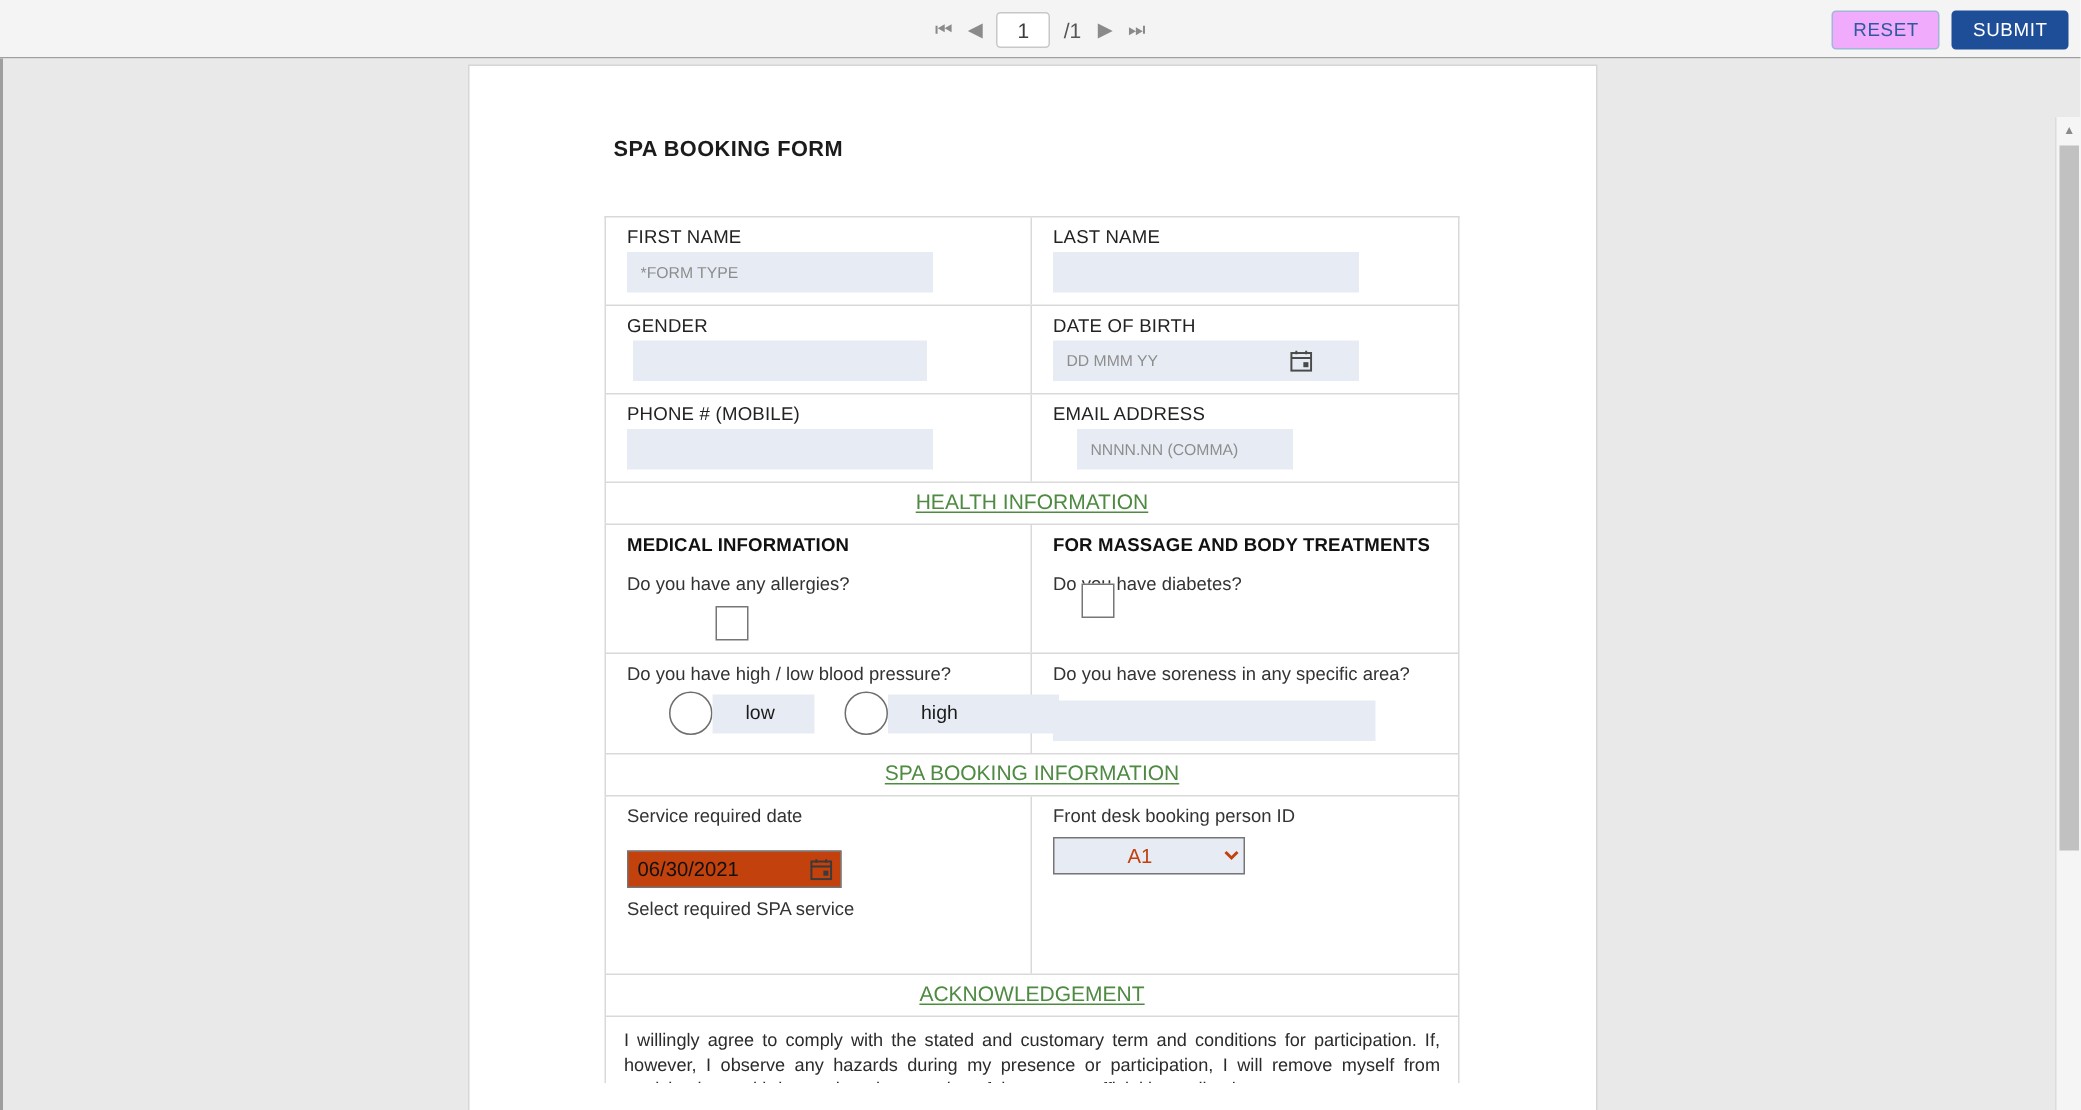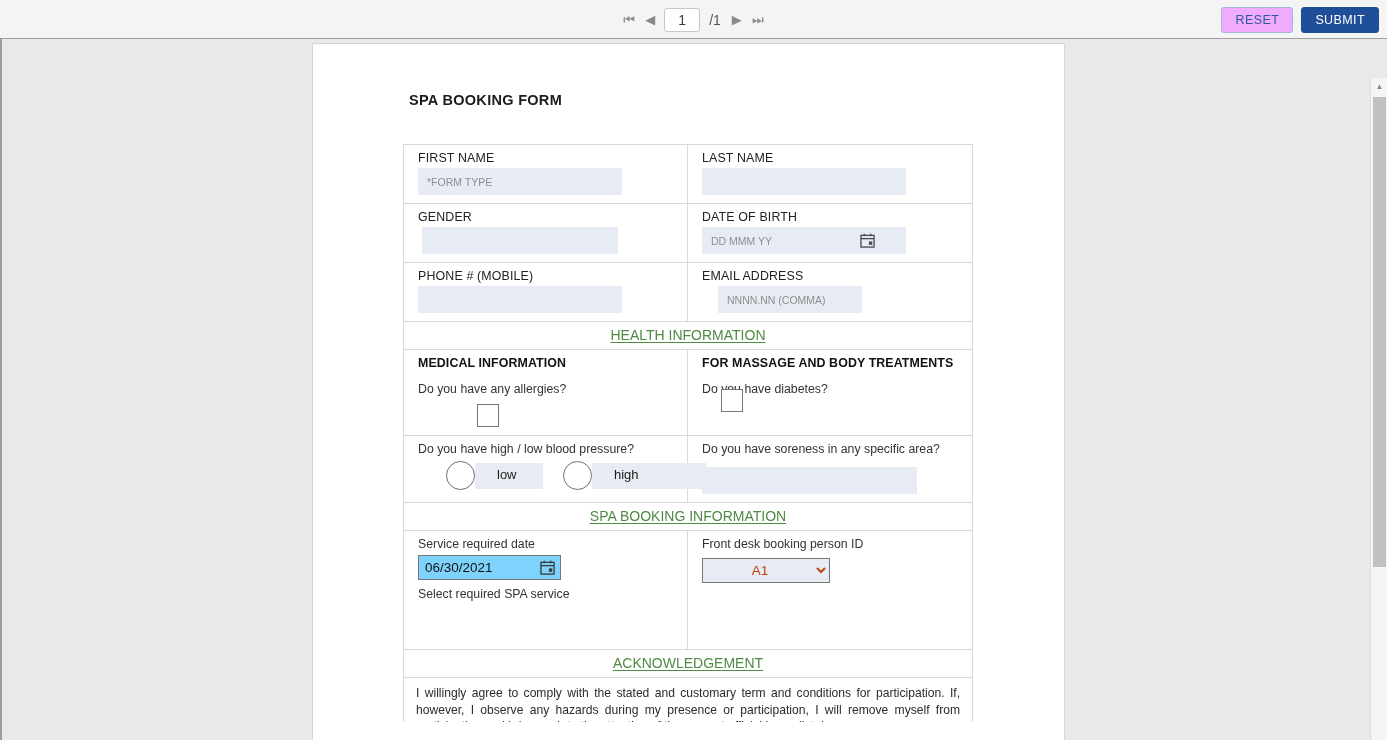--- a/index.html
+++ b/index.html
@@ -169,24 +169,24 @@
   .rad-field .inp { width: 68px; height: 26px; }
   .rad-field.high .inp { width: 114px; }
   .rad-text {
     position: absolute; left: 22px; top: 4px;
     font-size: 13px; color: #1b1b1b;
   }
 
   
   .date-box {
     width: 143px; height: 25px;
-    border: 1px solid #767676; background: #7dd3fc;
+    border: 1px solid #767676; background: #c2410c;
     display: flex; align-items: center;
     padding: 0 6px; position: relative;
-    margin-top: 4px;
+    margin-top: 16px;
   }
   .date-box .val { font-size: 13.5px; color: #111; }
   .date-box .cal2 { position: absolute; right: 5px; top: 4px; width: 15px; height: 15px; }
 
   
   .sel {
     width: 128px; height: 25px;
     margin-top: 4px;
     border: 1px solid #767676;
     background: #e7ecf4;

